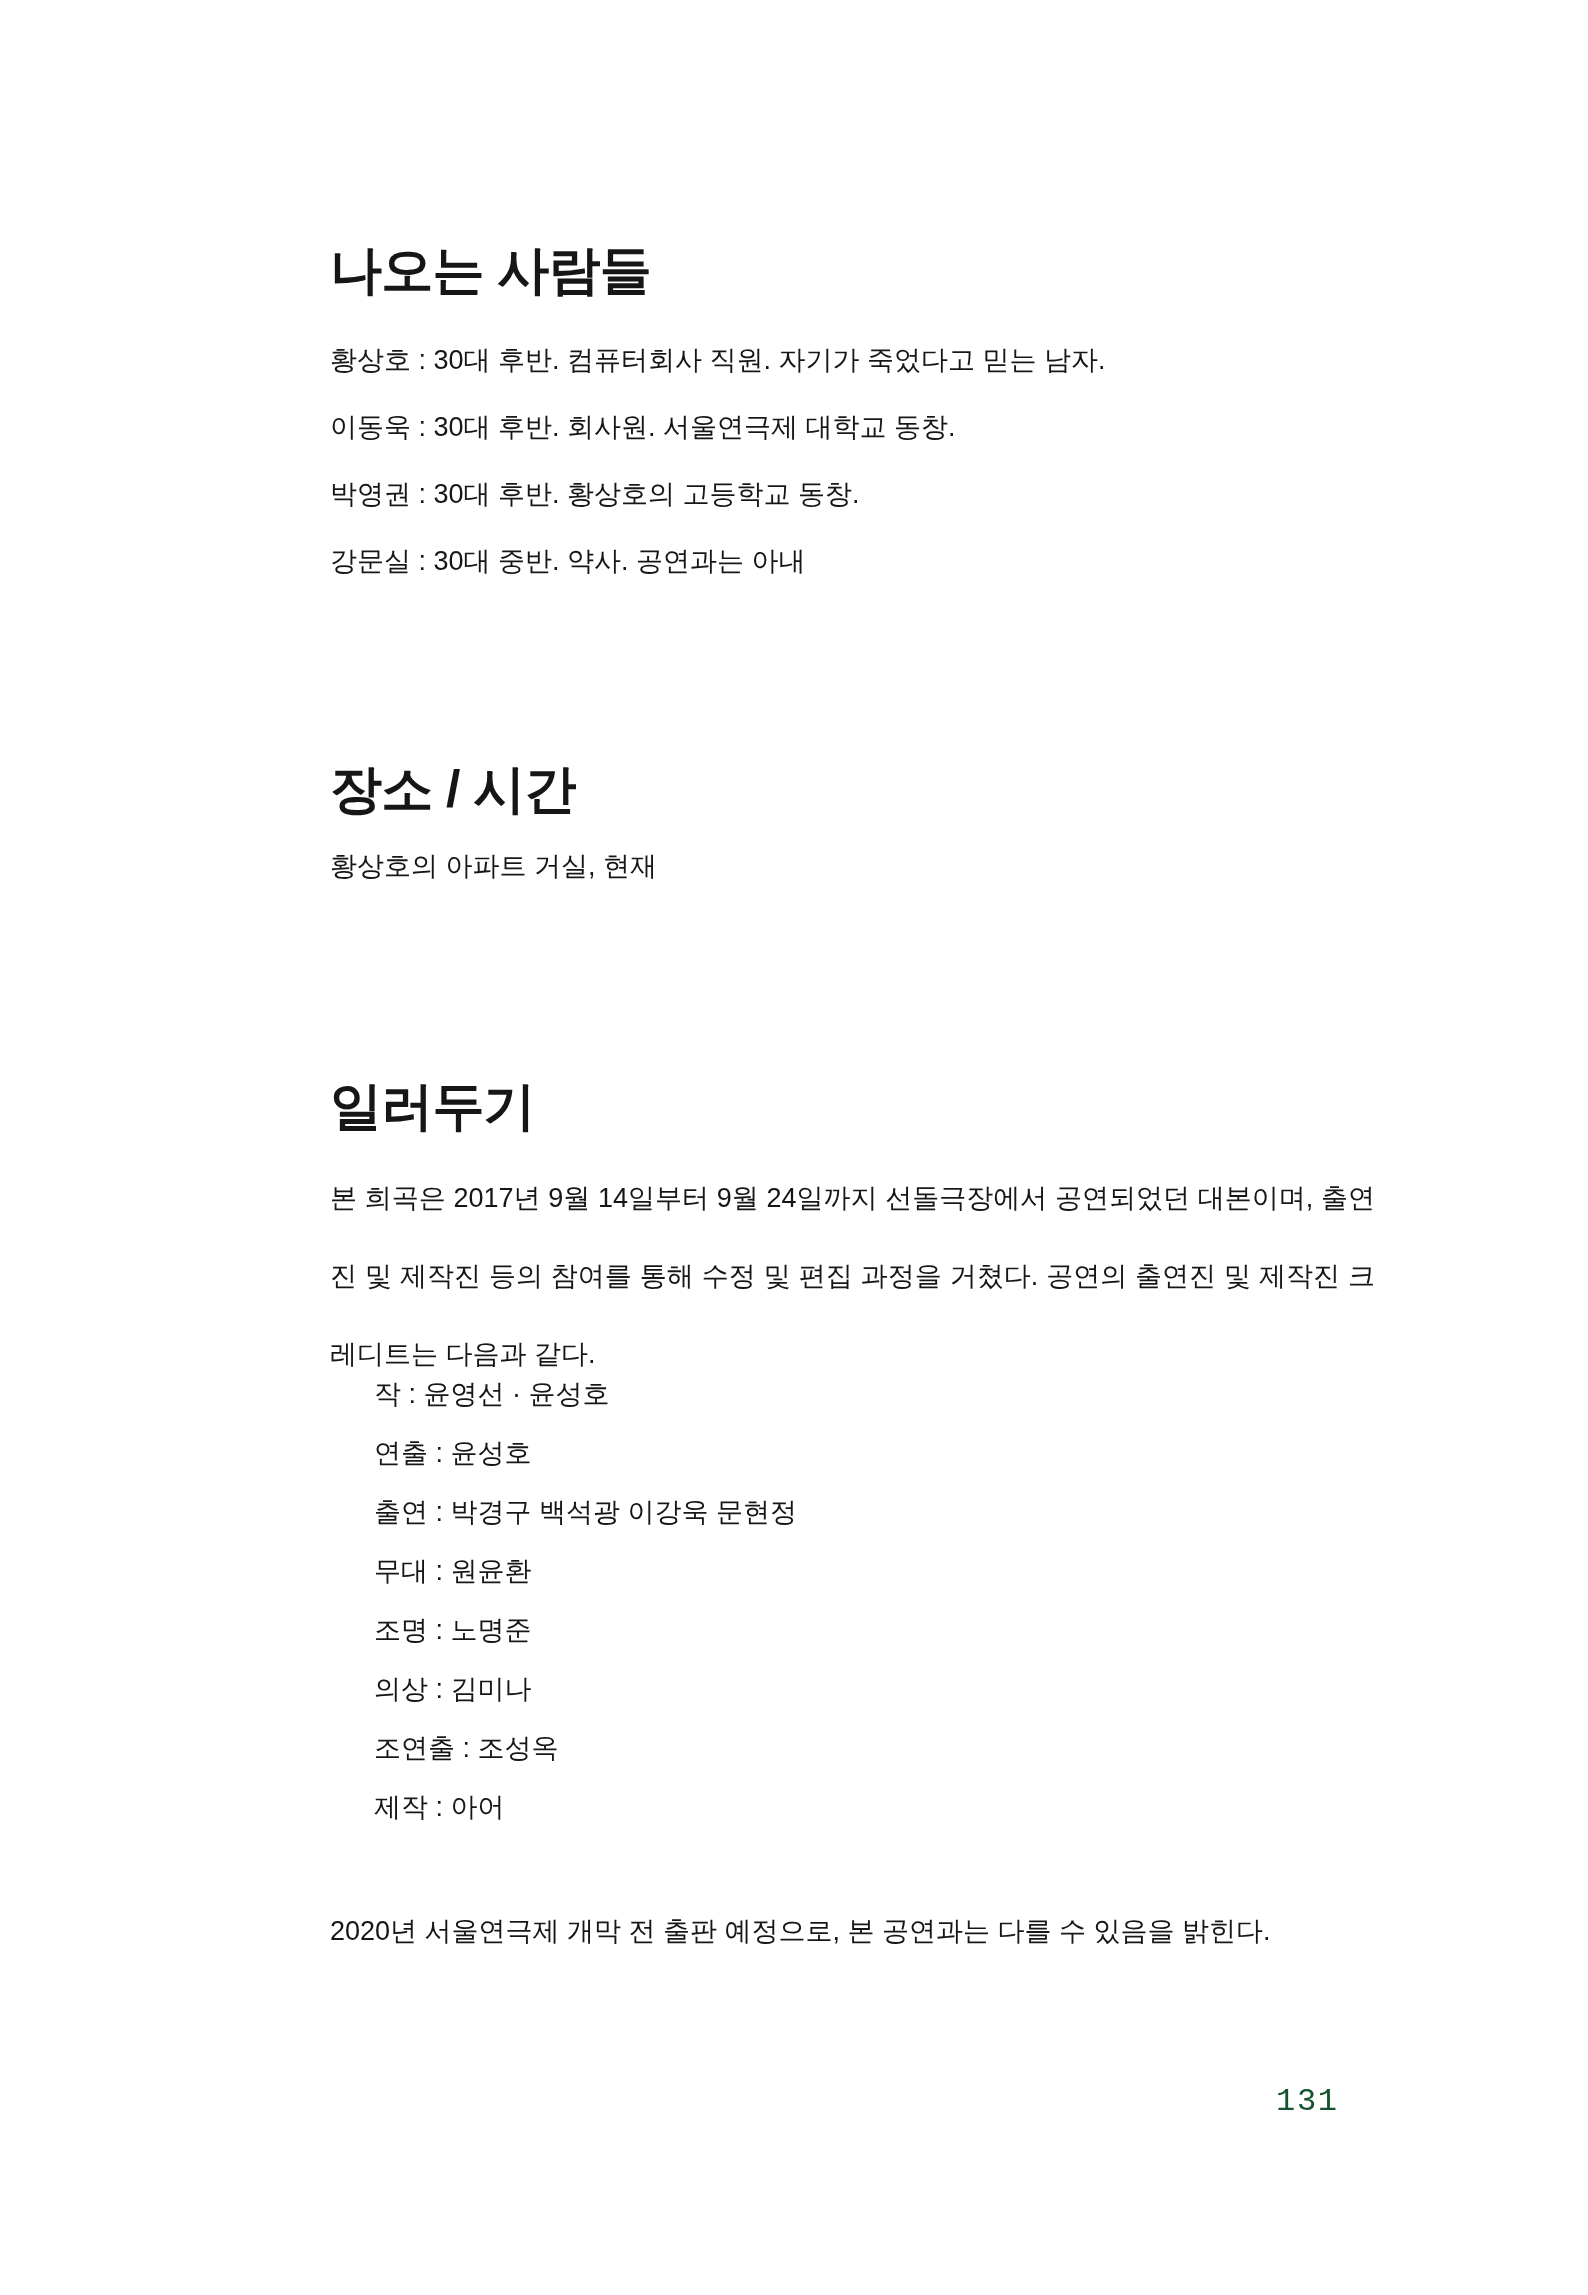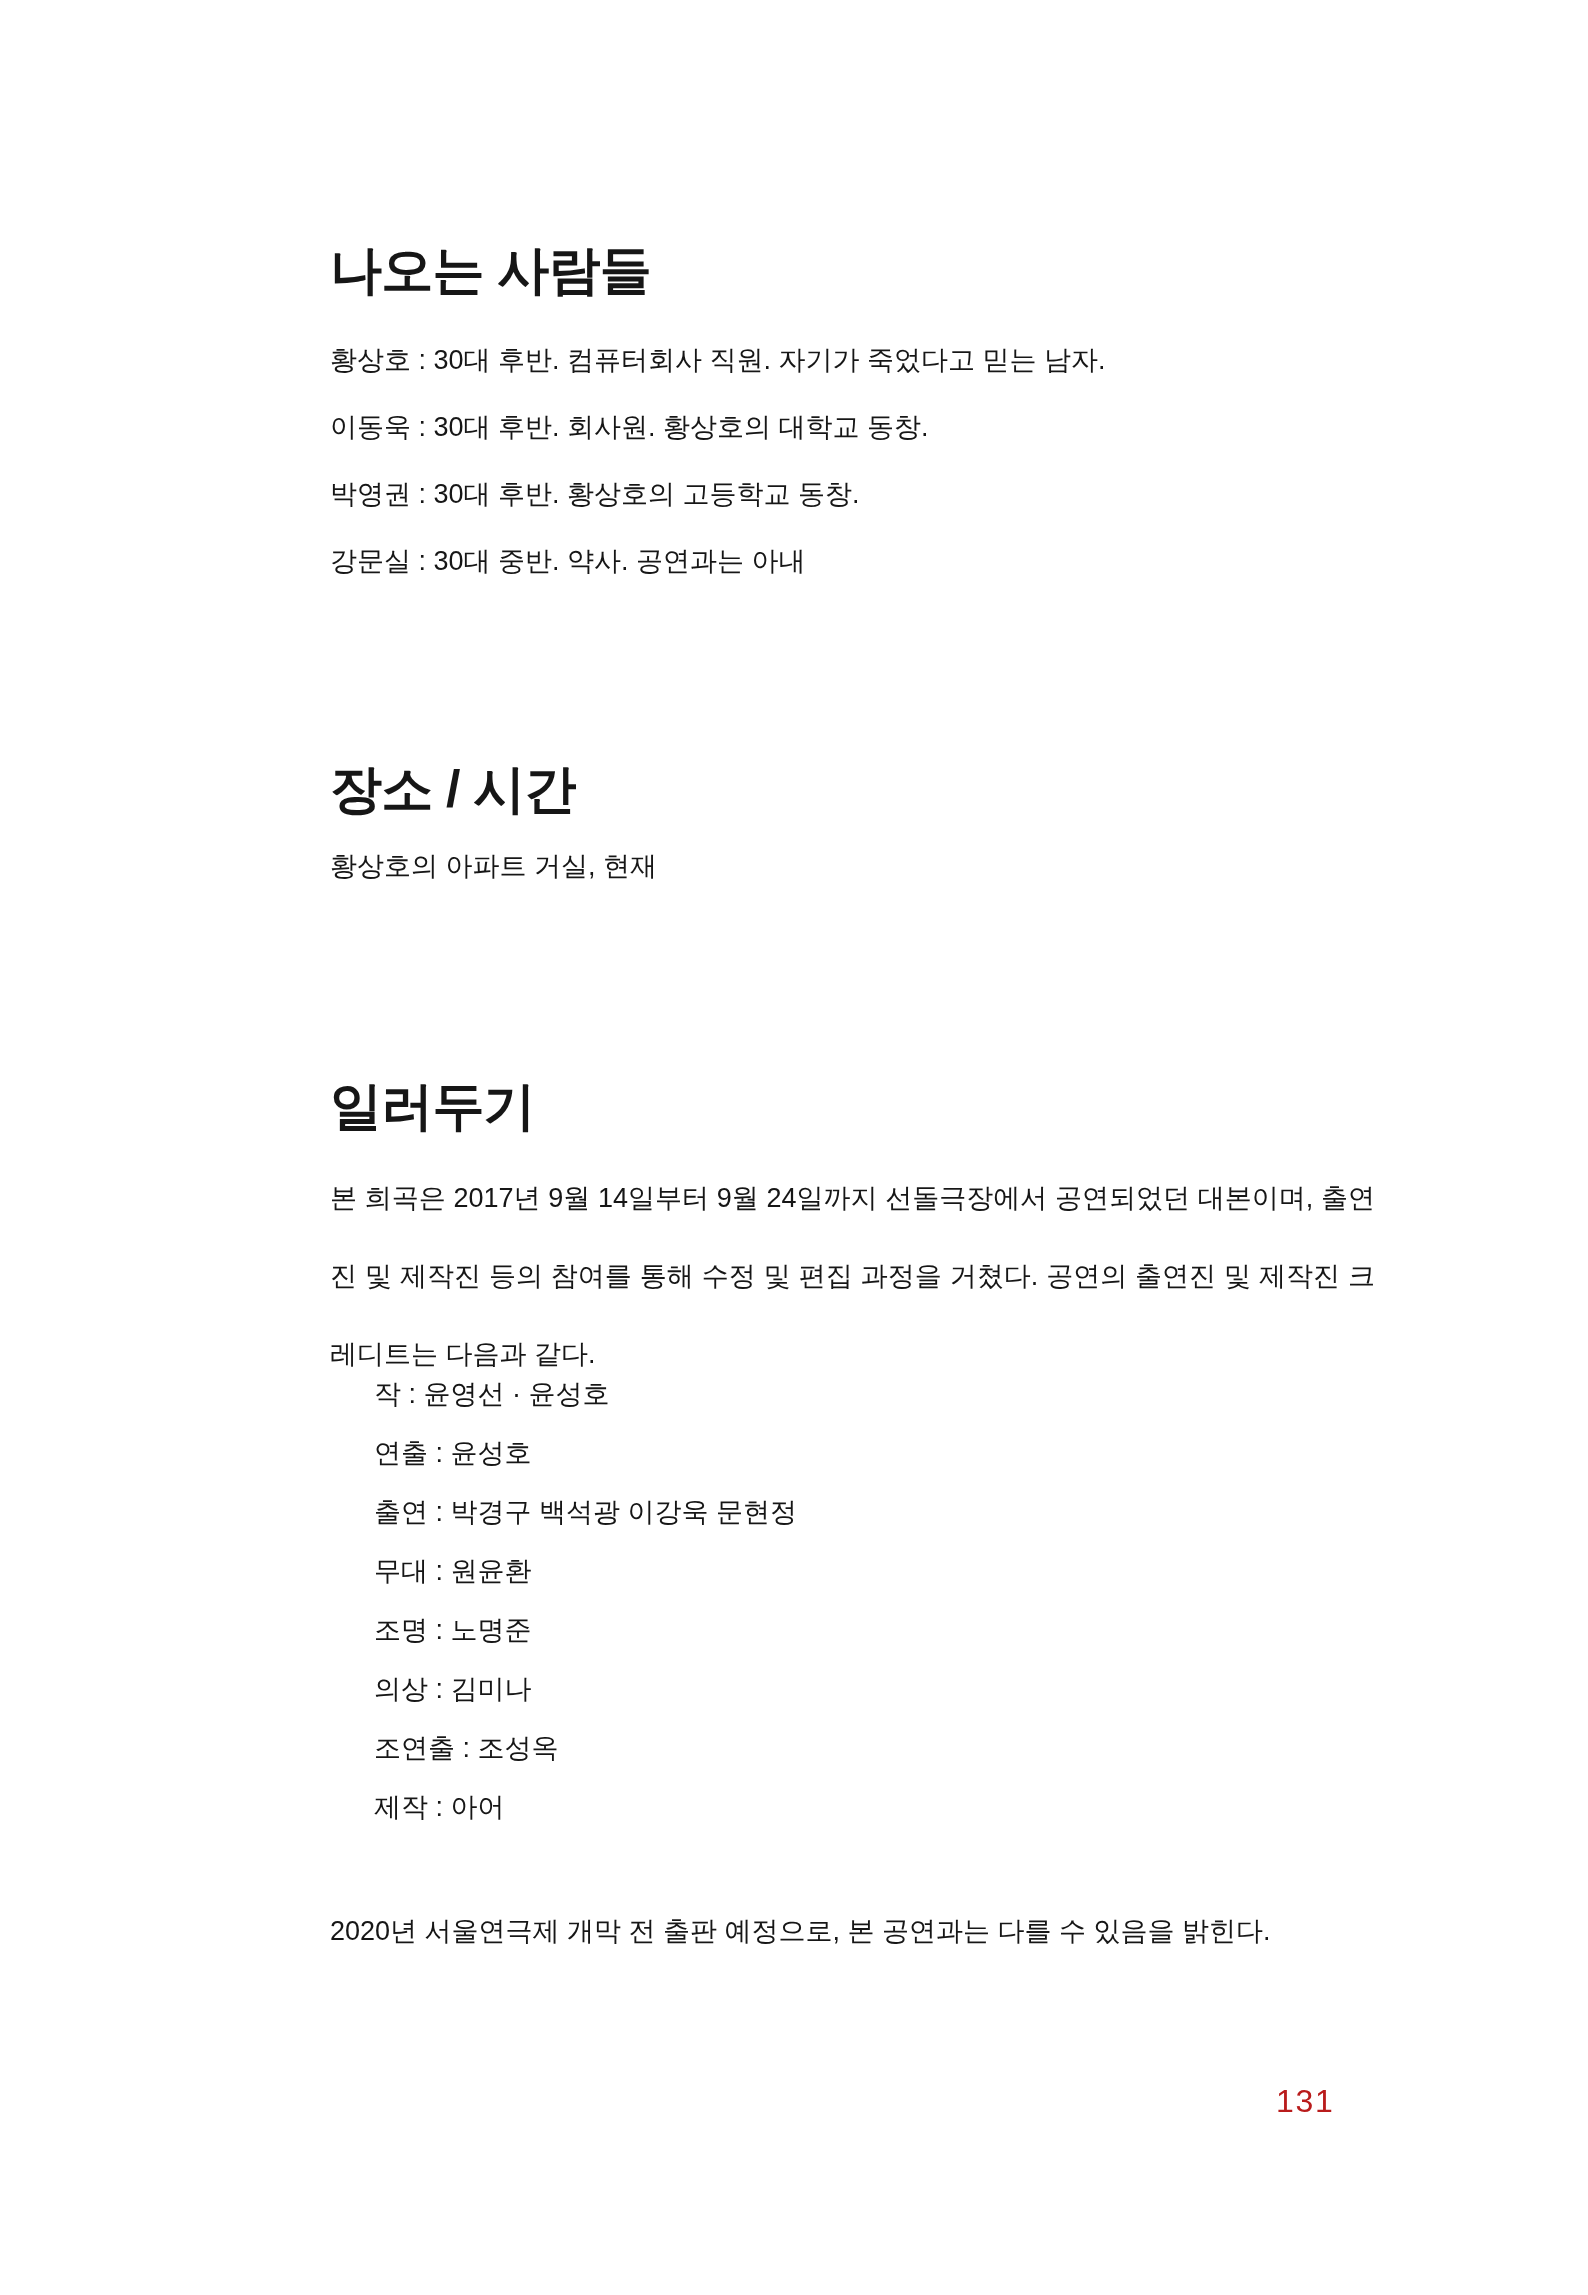--- a/index.html
+++ b/index.html
@@ -62,39 +62,39 @@
     left: 330px;
     top: 1892px;
     width: 1045px;
     line-height: 78px;
     text-align: justify;
   }
   .folio {
     position: absolute;
     left: 1276px;
     top: 2083px;
-    font-family: Liberation Sans, sans-serif;
+    font-family: Liberation Mono, monospace;
     font-size: 32px;
     font-weight: 400;
-    color: #b91c1c;
+    color: #14532d;
     letter-spacing: 1.7px;
   }
 </style>
 </head>
 <body>
 
 <div class="page">
 
   <h1 class="heading" style="top:209px;">나오는 사람들</h1>
 
   <div class="char-list serif">
 
       <div>황상호 : 30대 후반. 컴퓨터회사 직원. 자기가 죽었다고 믿는 남자.</div>
 
-      <div>이동욱 : 30대 후반. 회사원. 황상호의 대학교 동창.</div>
+      <div>이동욱 : 30대 후반. 회사원. 서울연극제 대학교 동창.</div>
 
       <div>박영권 : 30대 후반. 황상호의 고등학교 동창.</div>
 
       <div>강문실 : 30대 중반. 약사. 공연과는 아내</div>
     </div>
 
   <h1 class="heading" style="top:728px;">장소 / 시간</h1>
 
   <div class="place-line serif">황상호의 아파트 거실, 현재</div>
 

